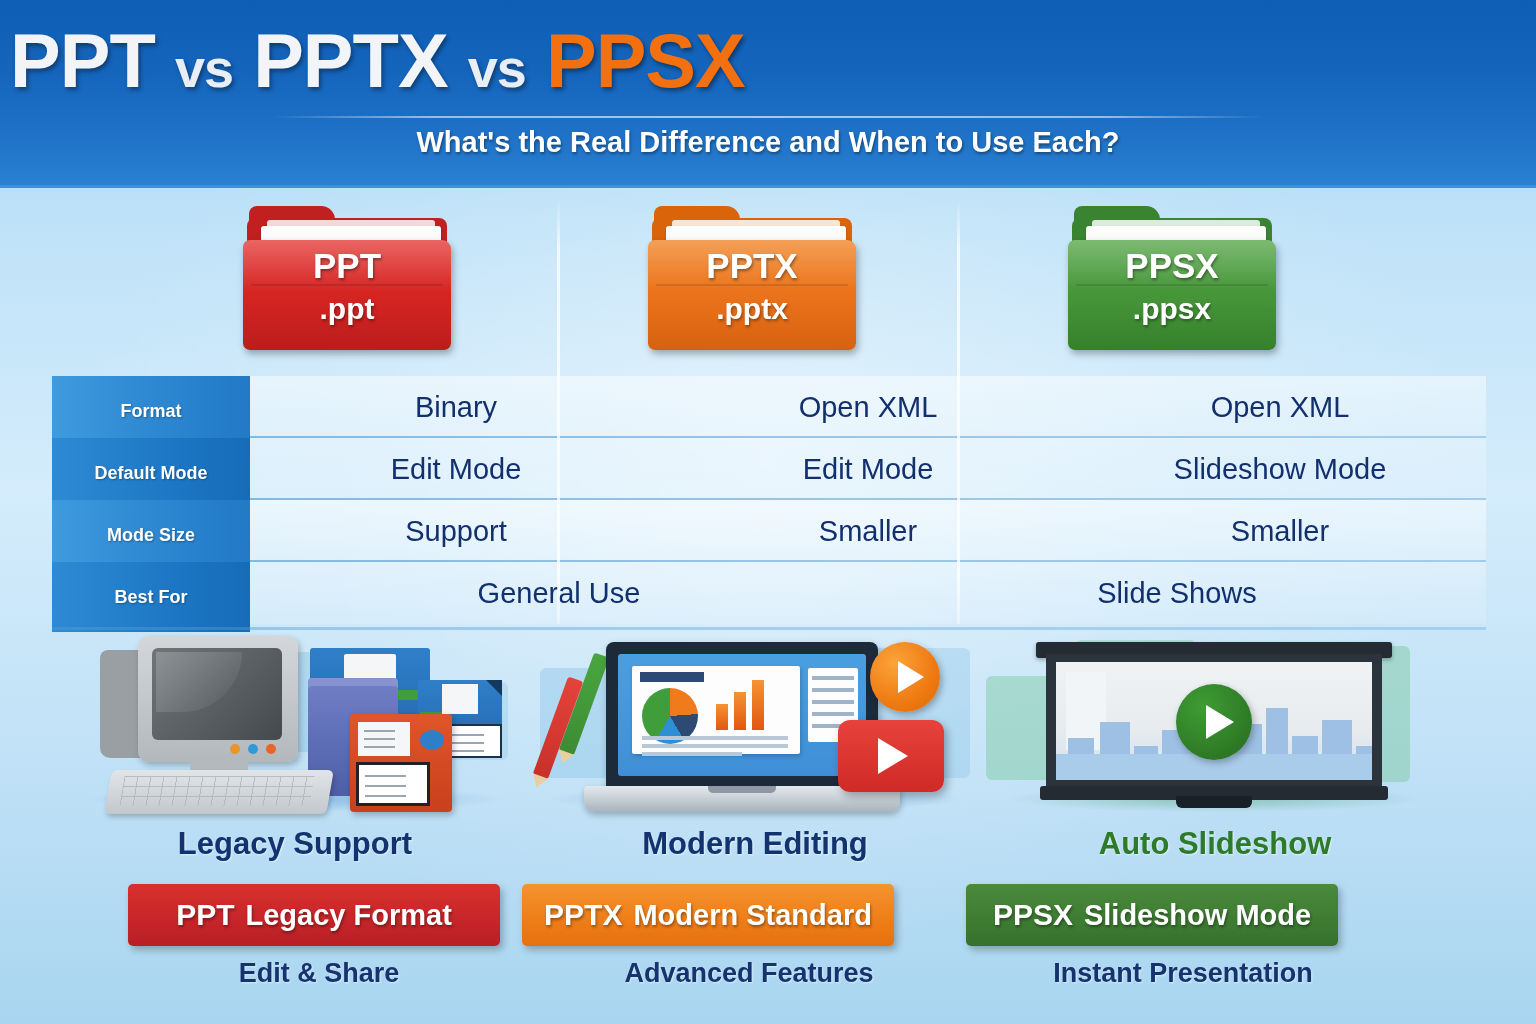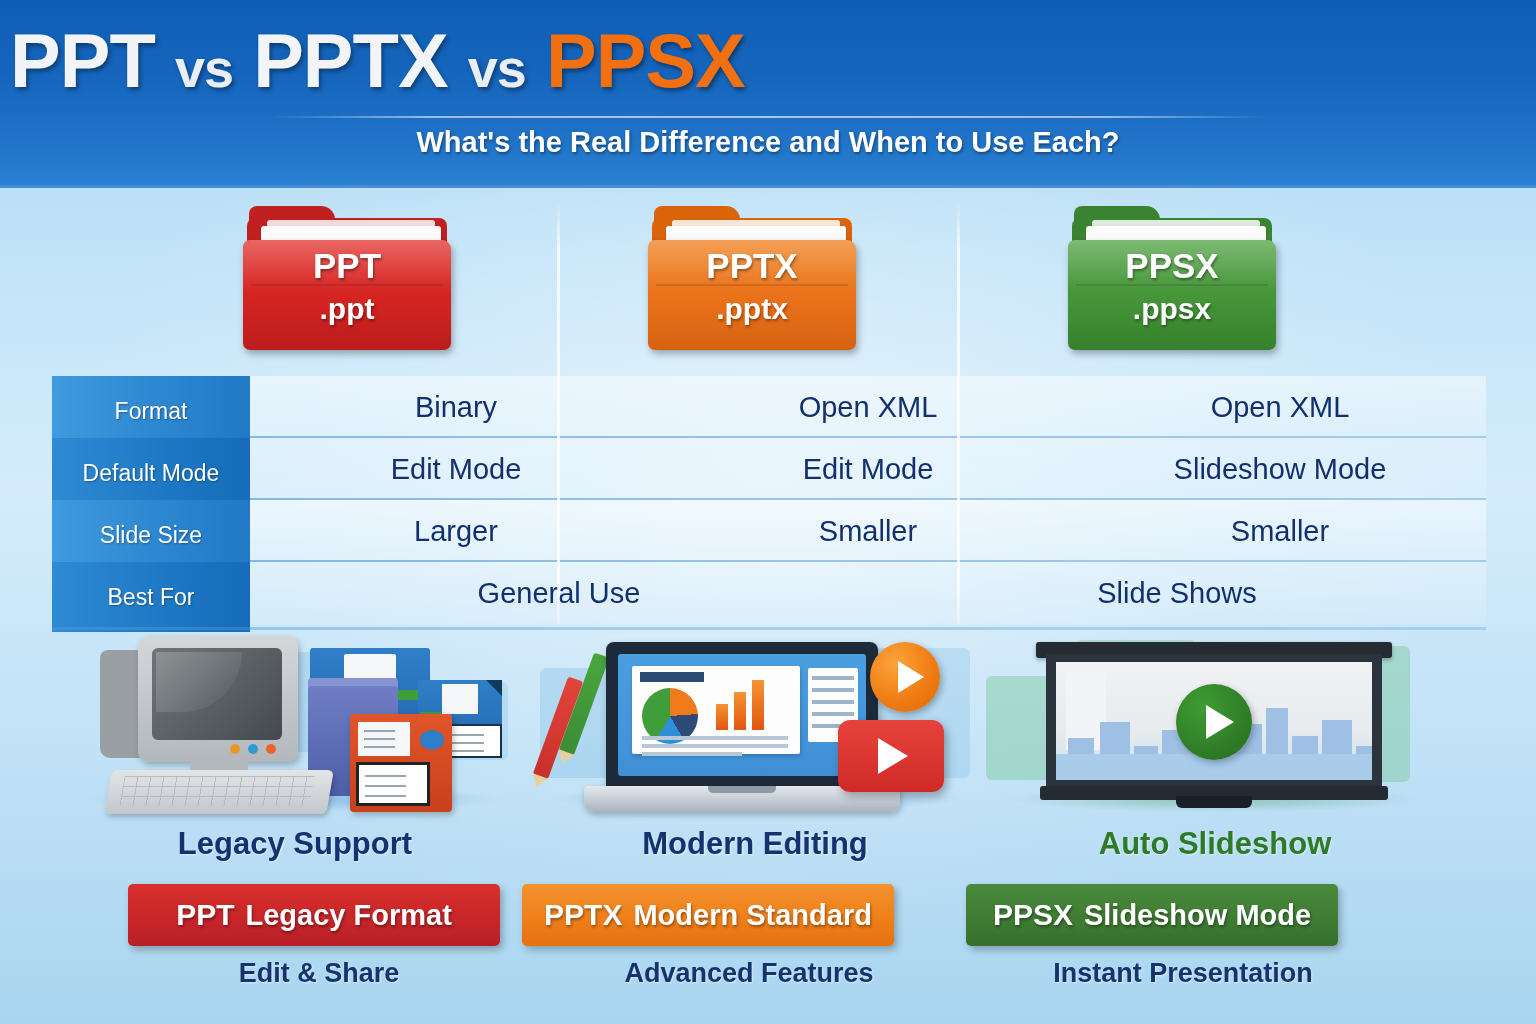--- a/index.html
+++ b/index.html
@@ -97,21 +97,21 @@
   .orange .fld-tab,.orange .fld-back { background:#d9640a; }
   .orange .fld-body { background:linear-gradient(180deg,#f07e1c 0%, #e9711a 55%, #d66210 100%); }
   .green .fld-tab,.green .fld-back { background:#3a8431; }
   .green .fld-body { background:linear-gradient(180deg,#4fa242 0%, #459438 55%, #36802c 100%); }
   
   #table { position:absolute; left:52px; top:376px; width:1434px; height:248px; }
   .trow { position:relative; height:62px; }
   .trow .lbl {
     position:absolute; left:0; top:0; width:198px; height:70px;
     display:flex; align-items:center; justify-content:center;
-    color:#ffffff; font-size:23px; font-weight:normal;
+    color:#ffffff; font-size:18px; font-weight:bold;
     text-shadow:1px 1px 2px rgba(0,0,0,0.32);
     background:linear-gradient(90deg,#3f9ade 0%, #2b85cf 60%, #2279c6 100%);
   }
   .trow.alt .lbl { background:linear-gradient(90deg,#2f8ad4 0%, #1d77c4 60%, #166cb9 100%); }
   .trow .cells {
     position:absolute; left:198px; top:0; right:0; height:62px; display:flex;
     background:linear-gradient(180deg, rgba(255,255,255,0.50), rgba(255,255,255,0.26));
   }
   .trow.alt .cells { background:linear-gradient(180deg, rgba(255,255,255,0.30), rgba(255,255,255,0.12)); }
   .trow .cells .c {
@@ -296,23 +296,23 @@
     <div class="trow alt">
       <div class="lbl">Default Mode</div>
       <div class="cells">
         <div class="c">Edit Mode</div>
         <div class="c">Edit Mode</div>
         <div class="c">Slideshow Mode</div>
       </div>
       <div class="rowline"></div>
     </div>
     <div class="trow">
-      <div class="lbl">Slide Size</div>
+      <div class="lbl">Mode Size</div>
       <div class="cells">
-        <div class="c">Larger</div>
+        <div class="c">Support</div>
         <div class="c">Smaller</div>
         <div class="c">Smaller</div>
       </div>
       <div class="rowline"></div>
     </div>
     <div class="trow alt">
       <div class="lbl">Best For</div>
       <div class="cells">
         <div class="c">General Use</div>
         <div class="c">Slide Shows</div>

